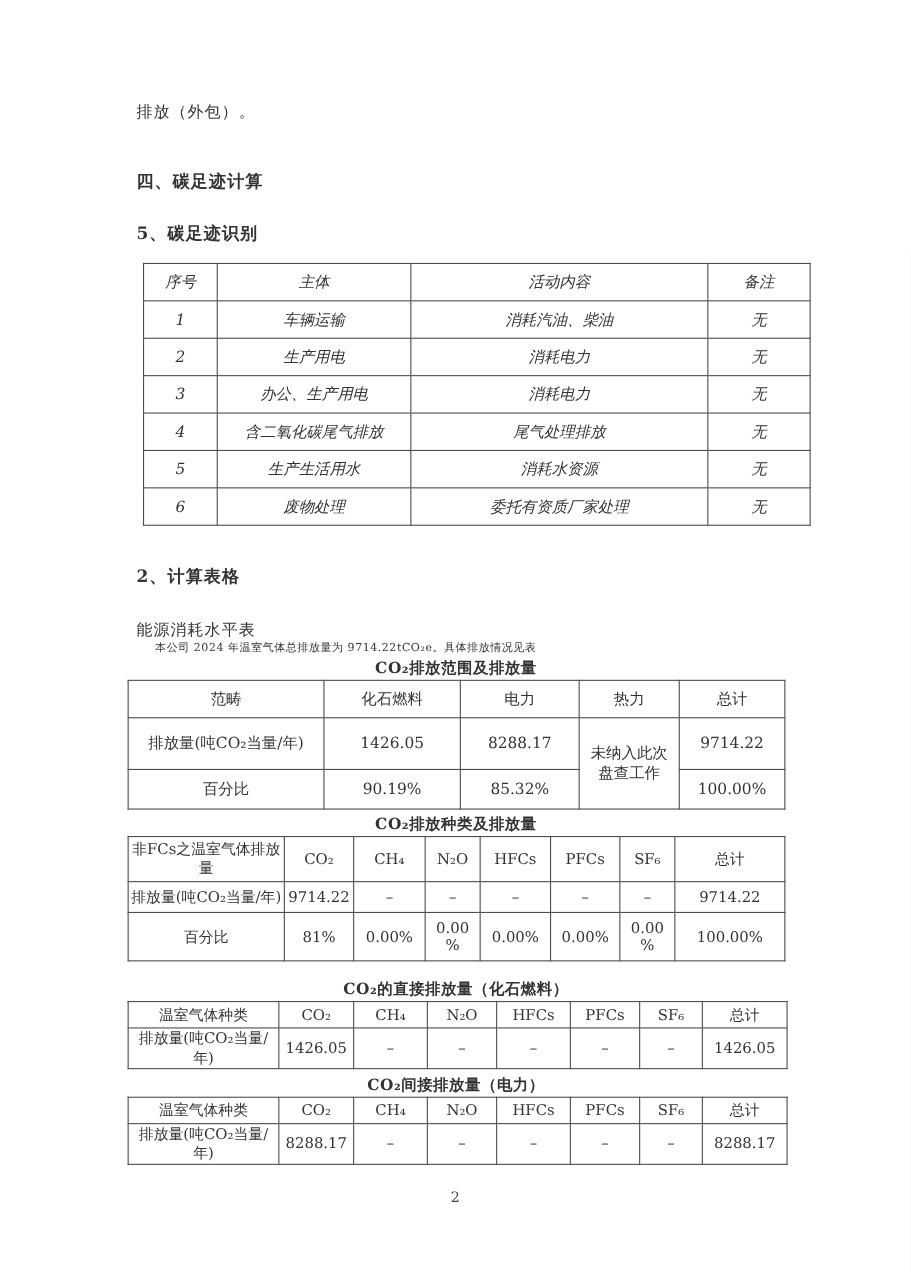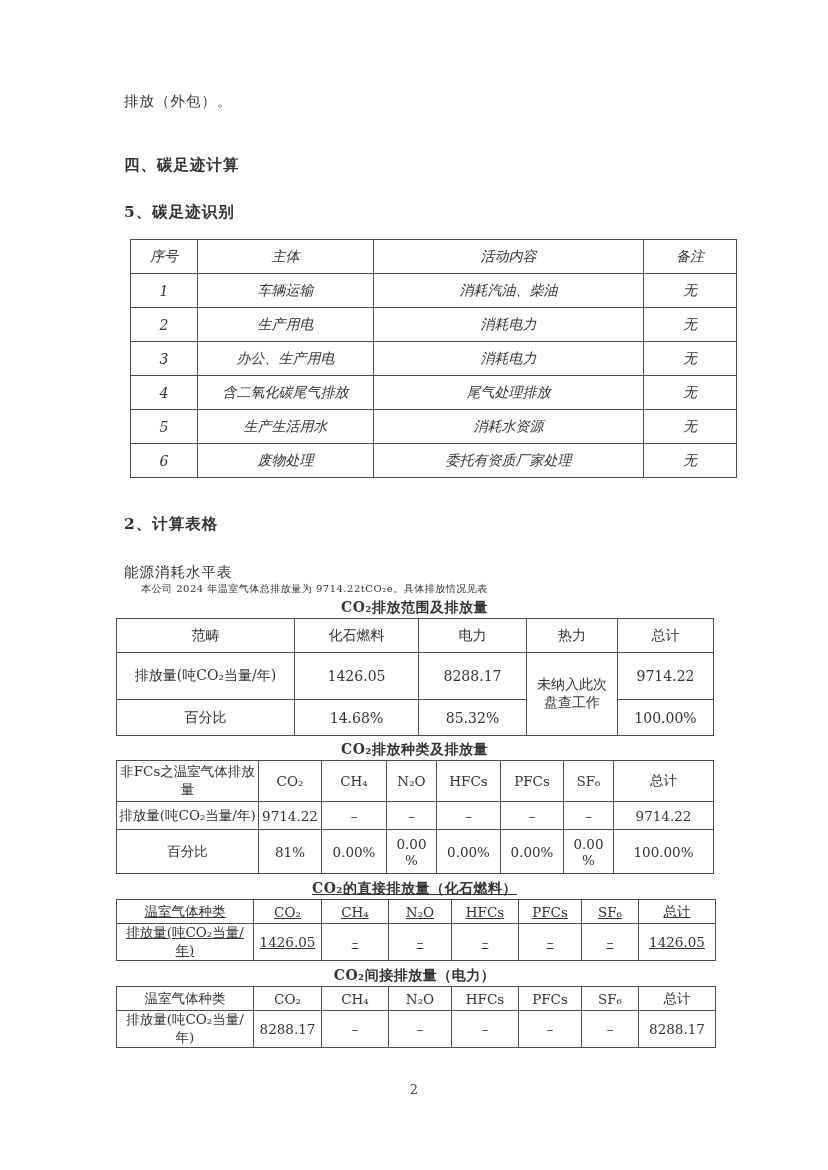--- a/index.html
+++ b/index.html
@@ -45,21 +45,21 @@
   .t-scope th{height:33px;}
   .t-scope .r-em td{height:46px;}
   .t-scope .r-pc td{height:35px;}
   .t-species th{height:40px;font-size:13.5px;}
   .t-species .r-em td{height:27px;font-size:13.5px;}
   .t-species .r-pc td{height:43px;font-size:13.5px;}
   .t-gas th{height:23px;font-size:13.5px;}
   .t-gas td{height:23px;font-size:13.5px;}
   .w-title2{margin-top:1px;}
   .w-title3{margin-top:5px;}
-  .w-title4{margin-top:6px;text-decoration:underline;}
+  .w-title4{margin-top:17px;}
   .w-title5{margin-top:6px;}
   .page-num{
     position:absolute;left:0;top:1082px;width:100%;
     text-align:center;font-size:13px;color:#444;
   }
 </style>
 </head>
 <body>
 
 <div class="page">
@@ -148,21 +148,21 @@
         <tr class="r-em">
           <td>排放量(吨CO₂当量/年)</td>
           <td>1426.05</td>
           <td>8288.17</td>
           <td rowspan="2">未纳入此次
 盘查工作</td>
           <td>9714.22</td>
         </tr>
         <tr class="r-pc">
           <td>百分比</td>
-          <td>14.68%</td>
+          <td>90.19%</td>
           <td>85.32%</td>
           <td>100.00%</td>
         </tr>
       </tbody>
         </table>
     </div>
 
     <div class="tbl-wrap w-title3">
       <div class="tbl-title">CO₂排放种类及排放量</div>
       <table class="t-species">

